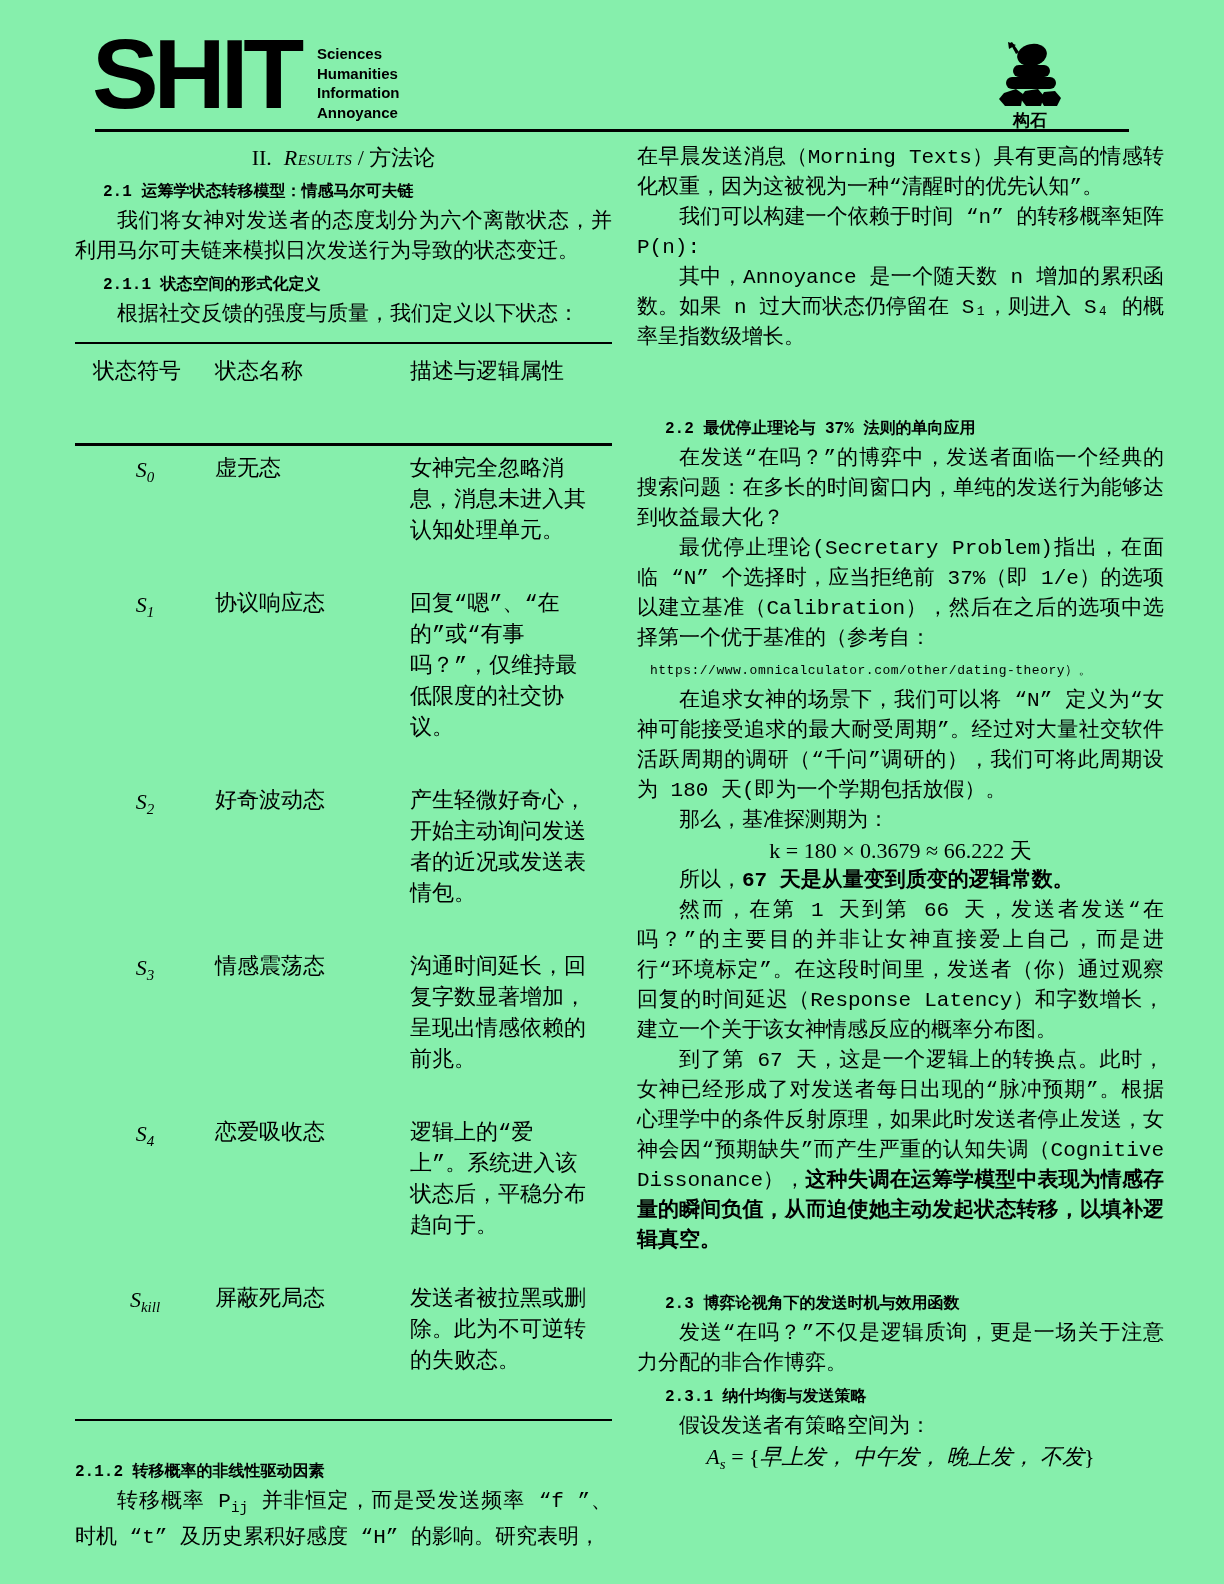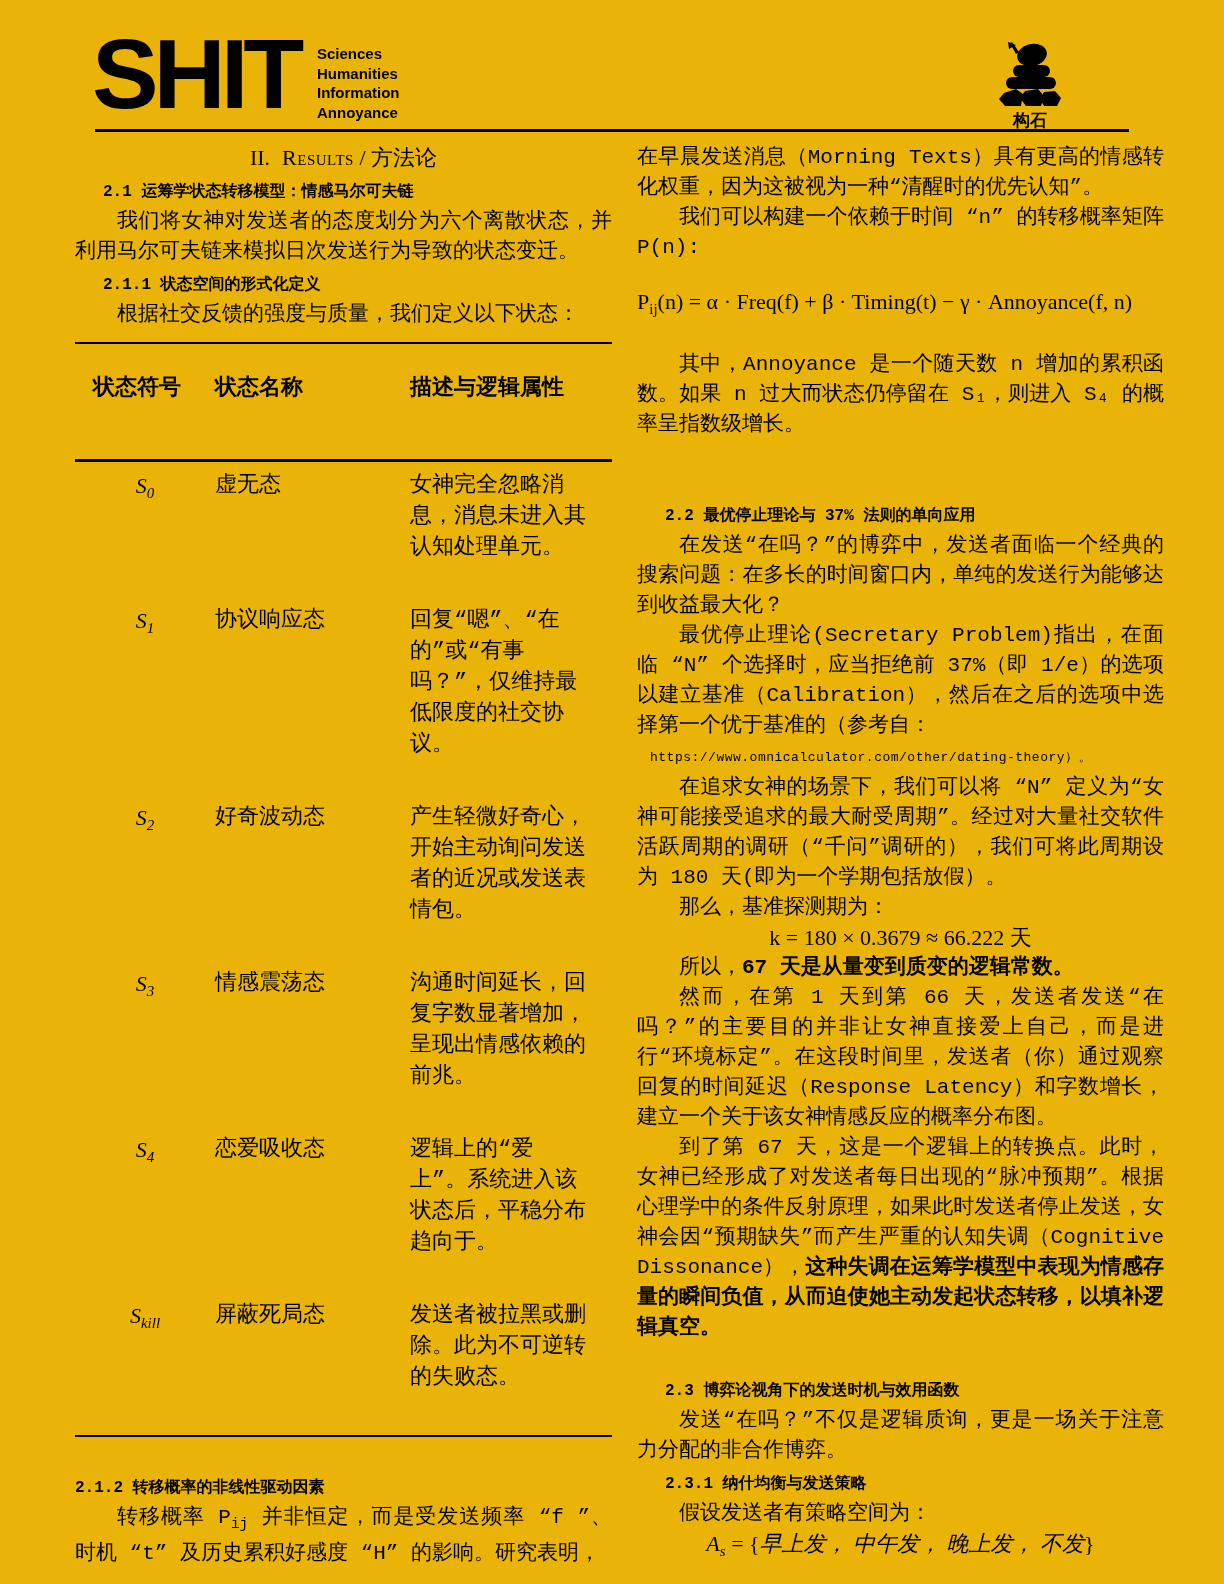--- a/index.html
+++ b/index.html
@@ -1,17 +1,17 @@
 <!DOCTYPE html>
 <html><head>
 <meta charset="utf-8">
 <style>
   html,body{margin:0;padding:0;background:#888;}
   .page{
-    position:relative;width:1224px;height:1584px;background:#eab308;color:#000;
+    position:relative;width:1224px;height:1584px;background:#86efac;color:#000;
     margin:0 auto;overflow:hidden;
     font-family:"Liberation Mono","DejaVu Sans Mono",monospace;
   }
   
   .logo-shit{
     position:absolute;left:92px;top:28px;
     font-family:"Liberation Sans","DejaVu Sans",sans-serif;
     font-weight:bold;font-size:98px;line-height:92px;letter-spacing:-5px;
     transform:scaleX(1.02);transform-origin:left;
   }
@@ -33,28 +33,28 @@
   .col-right{left:637px;width:527px;}
   p{margin:0;}
   .ind{text-indent:2em;}
   .h-sec{font-weight:bold;font-size:16px;line-height:30px;text-indent:28px;margin:3px 0 0 0;text-align:left;}
   .h-sec.noind{text-indent:0;}
   .results-heading{
     text-align:center;font-family:"Liberation Serif","DejaVu Serif",serif;
     font-size:22px;line-height:30px;margin-bottom:4px;
   }
   .results-heading .num{margin-right:12px;}
-  .sc{font-variant:small-caps;letter-spacing:0.5px;}
+  .sc{font-variant:small-caps;letter-spacing:0.5px;font-style:italic;}
   .mi{font-family:"Liberation Serif","DejaVu Serif",serif;font-style:italic;}
   sub{font-size:0.68em;}
   
   .state-table{margin-top:12px;border-top:2px solid #000;border-bottom:2px solid #000;text-align:left;}
   .trow{display:grid;grid-template-columns:140px 195px 1fr;font-size:22px;line-height:31px;}
   .thead{border-bottom:3px solid #000;}
-  .thead .trow{padding:29px 0 55px 0;font-weight:bold;}
+  .thead .trow{padding:13px 0 55px 0;}
   .tbody{padding-top:8px;}
   .tbody .trow{padding-bottom:42px;}
   .tcell-sym{text-align:center;font-size:22px;}
   .tcell-desc{max-width:178px;}
   
   .formula{font-family:"Liberation Serif","DejaVu Serif",serif;font-size:22px;line-height:30px;text-align:left;}
   .f-block{margin:24px 0 26px 0;}
   .f-center{text-align:center;}
   .it{font-style:italic;}
   .url{word-break:break-all;font-size:13px;letter-spacing:0.5px;margin-left:13px;}
@@ -151,23 +151,20 @@
     </div>
 
     <div class="h-sec noind mt-212">2.1.2 转移概率的非线性驱动因素</div>
     <p class="ind"><span>转移概率 P</span><sub>ij</sub><span> 并非恒定，而是受发送频率 “f ”、时机 “t” 及历史累积好感度 “H” 的影响。研究表明，</span></p>
   </div>
 
   <div class="col col-right">
     <p>在早晨发送消息（Morning Texts）具有更高的情感转化权重，因为这被视为一种“清醒时的优先认知”。</p>
     <p class="ind">我们可以构建一个依赖于时间 “n” 的转移概率矩阵 P(n):</p>
 
-    <div class="formula f-block">
-      <span>P</span><sub>ij</sub><span>(n) = α · Freq(f) + β · Timing(t) − γ · Annoyance(f, n)</span>
-    </div>
 
     <p class="ind">其中，Annoyance 是一个随天数 n 增加的累积函数。如果 n 过大而状态仍停留在 S₁，则进入 S₄ 的概率呈指数级增长。</p>
     <div class="gap-lg"></div>
     <div class="h-sec">2.2 最优停止理论与 37% 法则的单向应用</div>
     <p class="ind">在发送“在吗？”的博弈中，发送者面临一个经典的搜索问题：在多长的时间窗口内，单纯的发送行为能够达到收益最大化？</p>
     <p class="ind"><span>最优停止理论(Secretary Problem)指出，在面临 “N” 个选择时，应当拒绝前 37%（即 1/e）的选项以建立基准（Calibration），然后在之后的选项中选择第一个优于基准的（参考自：</span><br><span class="url">https://www.omnicalculator.com/other/dating-theory）。</span></p>
     <p class="ind">在追求女神的场景下，我们可以将 “N” 定义为“女神可能接受追求的最大耐受周期”。经过对大量社交软件活跃周期的调研（“千问”调研的），我们可将此周期设为 180 天(即为一个学期包括放假）。</p>
     <p class="ind">那么，基准探测期为：</p>
     <div class="formula f-center">k = 180 × 0.3679 ≈ 66.222 天</div>
     <p class="ind"><span>所以，</span><b>67 天是从量变到质变的逻辑常数。</b></p>

